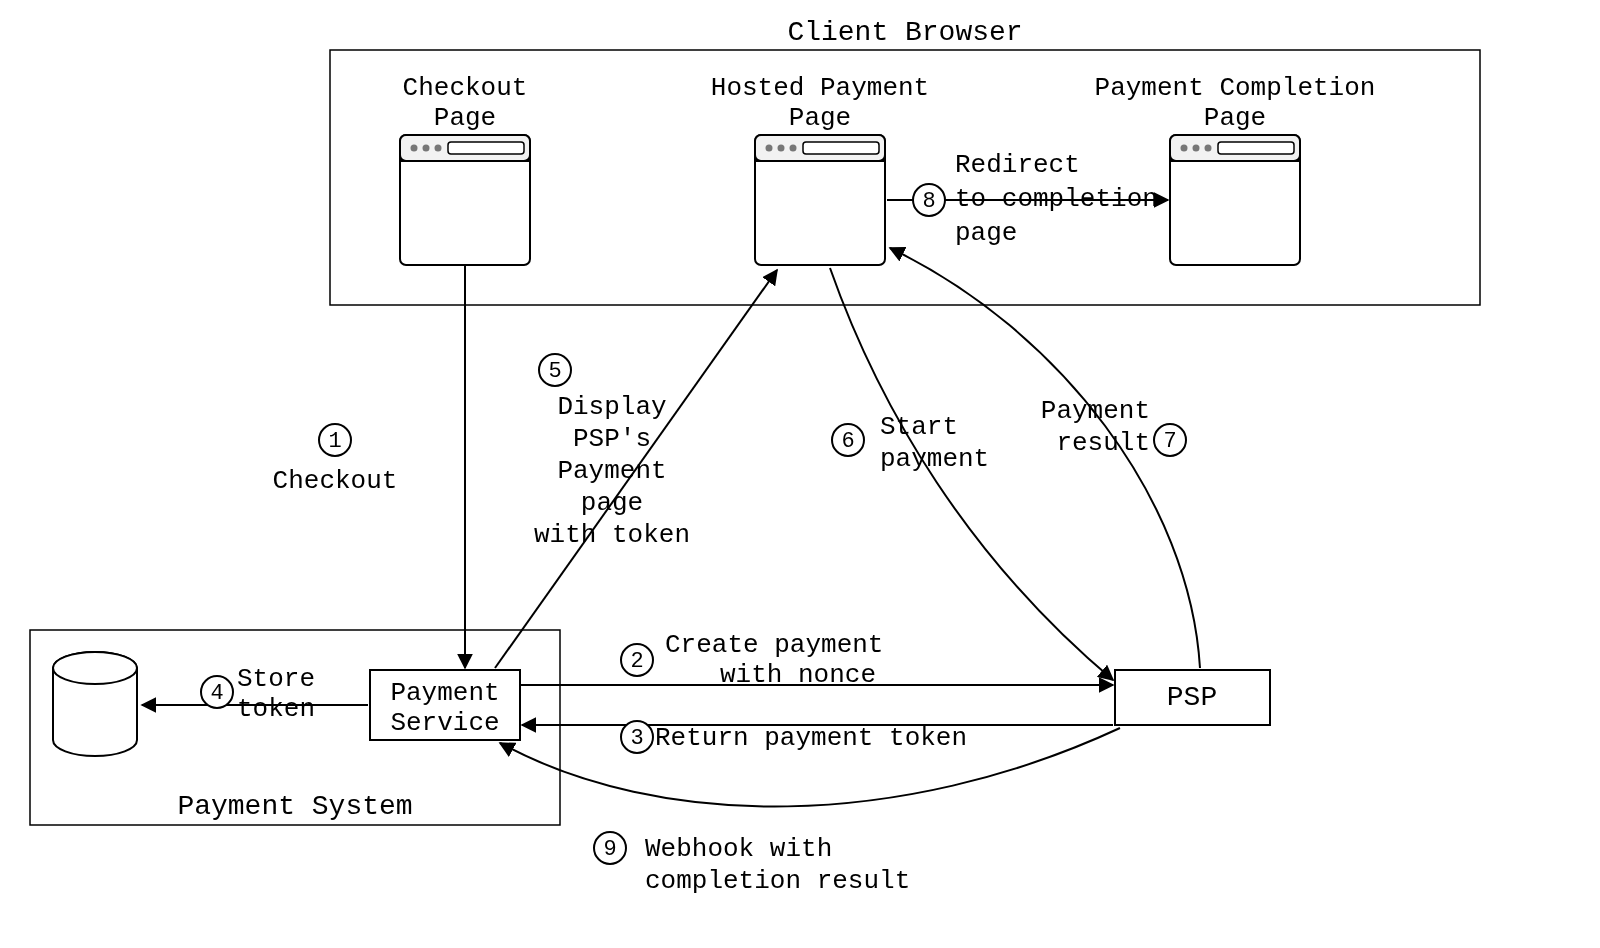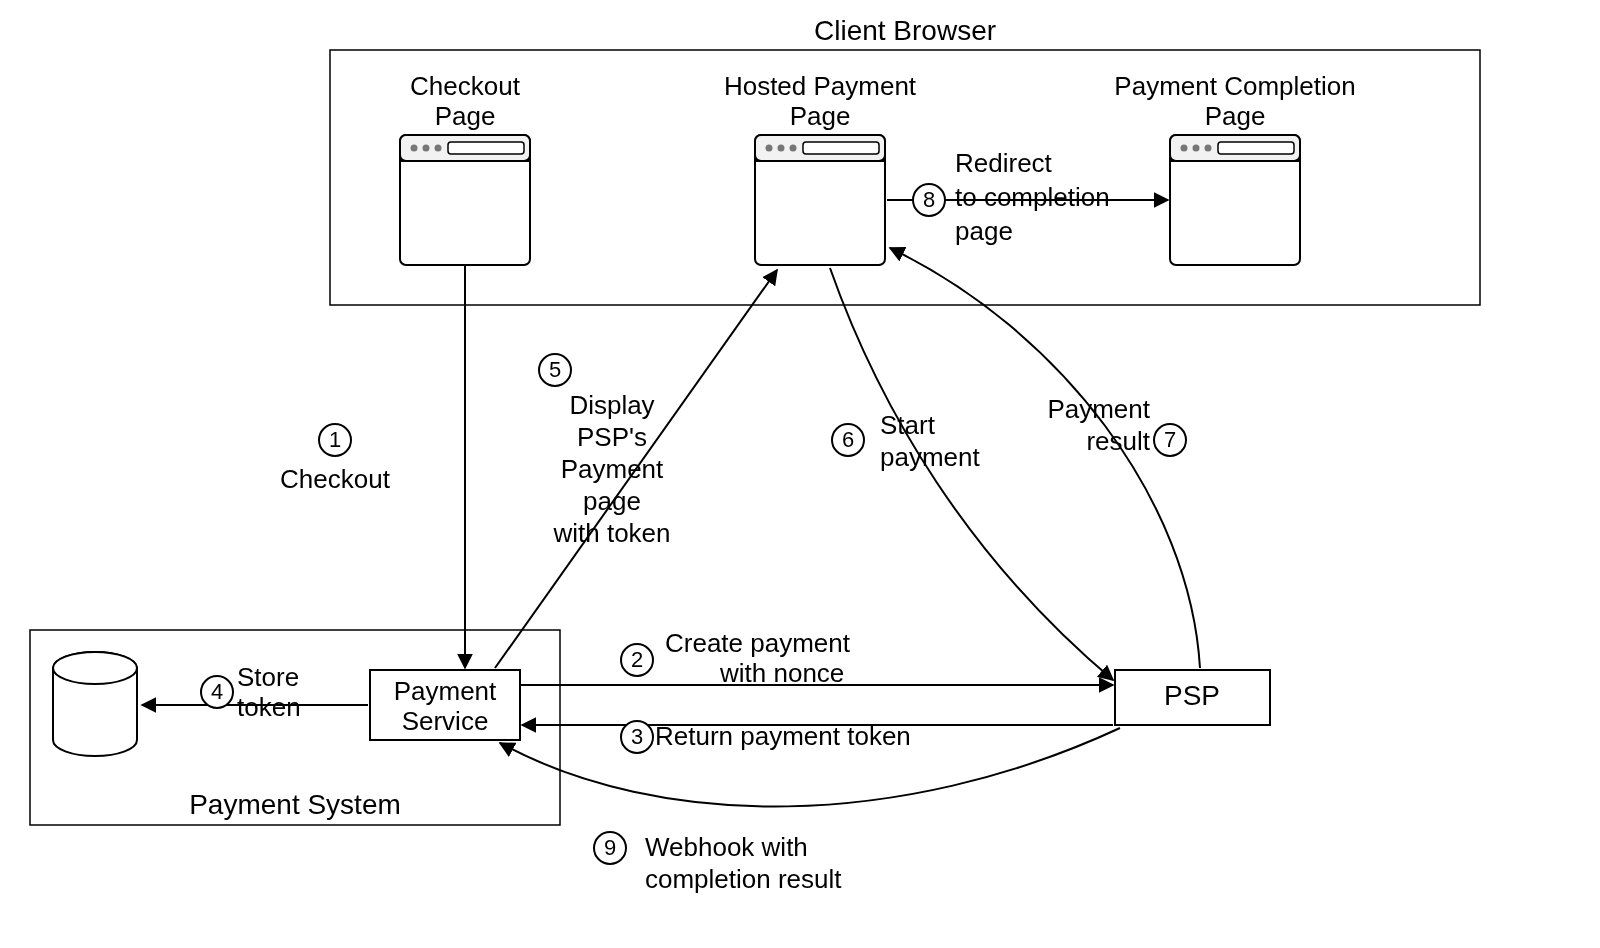--- a/index.html
+++ b/index.html
@@ -5,20 +5,21 @@
   html, body {
     margin: 0;
     padding: 0;
     background: #fff;
     font-family: Arial, Helvetica, sans-serif;
   }
   .stage {
     position: relative;
     width: 1600px;
     height: 948px;
+    font-family: Liberation Mono, monospace;
   }
   svg { display: block; }
   .box-rect {
     fill: #fff;
     stroke: #000;
     stroke-width: 2;
   }
   .thin-rect {
     fill: #fff;
     stroke: #000;

